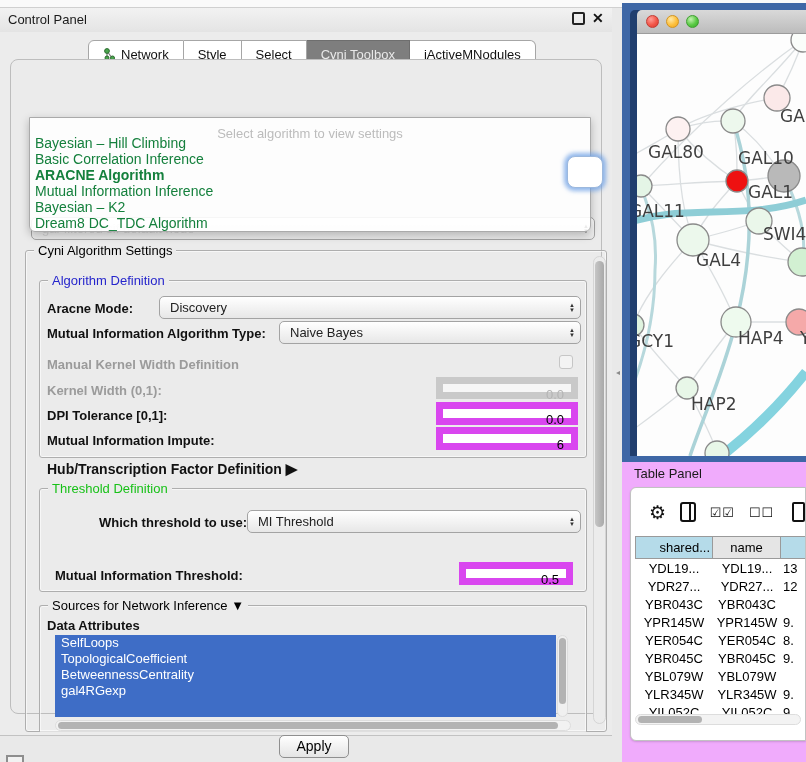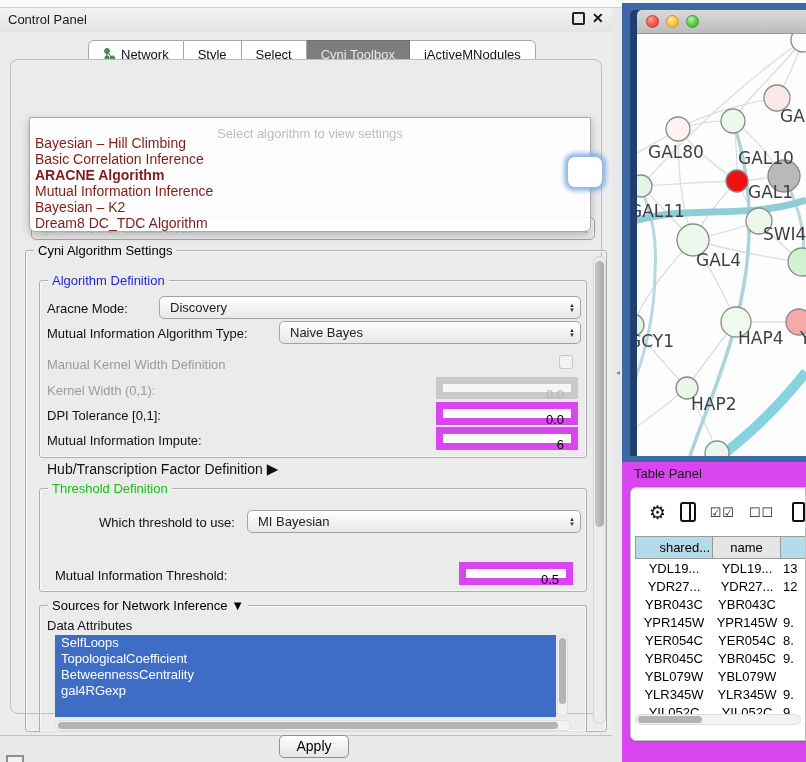--- a/index.html
+++ b/index.html
@@ -25,28 +25,28 @@
 
   
   #ghost-label { left:25px; top:80px; font-size:13px; color:#5a5a5a; }
   .combo { border:1px solid #a3a3a3; border-radius:5px; background:linear-gradient(#ffffff,#e7e7e7); font-size:13px; display:flex; align-items:center; padding:0 22px 0 10px; position:absolute; color:#222; }
   .stepper { position:absolute; right:5px; top:50%; transform:translateY(-50%); display:flex; flex-direction:column; line-height:5px; font-size:6px; color:#333; }
   #ghost-combo { left:20px; top:157px; width:564px; height:23px; color:#9a9a9a; }
 
   
   #algo-popup { left:18px; top:57px; width:562px; height:115px; background:rgba(255,255,255,0.90); border:1px solid #aaa; border-radius:0 0 6px 6px; box-shadow:0 3px 8px rgba(0,0,0,0.25); z-index:5; }
   #algo-prompt { text-align:center; font-size:13px; color:#bcbcbc; padding-top:8px; height:17px; }
-  .popup-item { font-size:14px; color:#7f1d1d; padding:0 0 0 5px; height:16px; line-height:16px; white-space:nowrap; }
+  .popup-item { font-size:14px; color:#15803d; padding:0 0 0 5px; height:16px; line-height:16px; white-space:nowrap; }
   .popup-item.bold { font-weight:bold; }
   #focus-field { left:556px; top:96px; width:36px; height:32px; background:#fff; border:1px solid #9cb8dd; border-radius:8px; box-shadow:0 0 4px 3px rgba(110,160,230,0.75); z-index:6; }
 
   
   .groupbox { border:1px solid #aeaeae; border-radius:3px; position:absolute; box-shadow:inset 0 0 0 1px rgba(255,255,255,0.6); }
   .group-label { position:absolute; top:-8px; left:8px; background:#ebebeb; padding:0 4px; font-size:13px; white-space:nowrap; }
-  .lbl { position:absolute; font-size:13px; font-weight:normal; color:#111; white-space:nowrap; }
+  .lbl { position:absolute; font-size:13px; font-weight:bold; color:#111; white-space:nowrap; }
   .lbl.dis { color:#9b9b9b; }
   .field { position:absolute; border:7px solid #d946ef; background:#fff; font-size:13px; text-align:right; padding:3px 7px 0 7px; color:#000; }
   .field.dis { background:#f6f6f6; color:#b4b4b4; border-color:#c9c9c9; }
   #vscroll { left:582px; top:196px; width:13px; height:468px; background:#ececec; border:1px solid #d5d5d5; border-radius:7px; }
   #vscroll-thumb { position:absolute; left:1px; top:4px; width:9px; height:266px; background:linear-gradient(90deg,#c6c6c6,#a9a9a9); border-radius:5px; }
 
   .check { position:absolute; width:14px; height:14px; border:1px solid #c6c6c6; border-radius:3px; background:#f3f3f3; }
 
   #attr-list { left:44px; top:575px; width:501px; height:82px; background:#3e6dc6; overflow:hidden; }
   .attr-item { color:#fff; font-size:13px; height:16px; line-height:16px; padding-left:6px; white-space:nowrap; }
@@ -69,21 +69,21 @@
   #desktop { left:622px; top:3px; width:184px; height:459px; background:#3e67a6; }
   #net-win-shadow { left:630px; top:10px; width:176px; height:446px; background:#203e6e; border-radius:5px 0 0 0; }
   #net-titlebar { left:637px; top:10px; width:169px; height:24px; background:linear-gradient(#d9d9d9,#bcbcbc); border-radius:5px 0 0 0; border-bottom:1px solid #9c9c9c; }
   .light { position:absolute; top:5px; width:13px; height:13px; border-radius:50%; }
   #light-red { left:9px; background:radial-gradient(circle at 35% 30%, #ff9d96, #f25648 55%, #d93a31); border:1px solid #c23b33;}
   #light-yellow { left:29px; background:radial-gradient(circle at 35% 30%, #ffe9a8, #fdc03d 55%, #efa51e); border:1px solid #d3941f;}
   #light-green { left:49px; background:radial-gradient(circle at 35% 30%, #c3f2b0, #59c944 55%, #38aa2a); border:1px solid #3f9e31;}
   #net-canvas { left:637px; top:34px; width:169px; height:422px; background:#fdfdfd; }
 
   
-  #tp { left:622px; top:462px; width:184px; height:300px; background:#d946ef; }
+  #tp { left:622px; top:462px; width:184px; height:300px; background:#f0abfc; }
   #tp-title { left:12px; top:4px; font-size:13px; color:#1a1a1a; }
   #tp-card { left:8px; top:25px; width:176px; height:254px; background:#fff; border:1px solid #c2c2c2; border-radius:6px 0 0 6px; box-shadow:0 1px 2px rgba(0,0,0,0.15); overflow:hidden; }
   #tp-toolbar { position:absolute; left:0; top:0; width:100%; height:48px; display:flex; align-items:center; gap:14px; padding-left:18px; }
   .tool-glyph { font-size:19px; color:#111; }
   #icon-columns { width:20px; height:20px; border:2px solid #111; border-radius:3px; position:relative; }
   #icon-columns:before { content:""; position:absolute; left:7px; top:0; width:2px; height:16px; background:#111; }
   .tool-checks { font-size:13px; letter-spacing:1px; color:#111; }
   #icon-file { width:16px; height:20px; border:2px solid #111; border-radius:2px; margin-left:4px; }
   #tp-table { position:absolute; left:4px; top:48px; width:172px; }
   .t-head { display:grid; grid-template-columns:78px 68px 26px; }
@@ -196,21 +196,21 @@
     <span class="lbl" style="left:36px; top:400px; font-size:14px;">
       <span>Hub/Transcription Factor Definition</span>
       <span style="font-size:15px;">▶</span>
     </span>
 
     <div class="groupbox" style="left:28px; top:428px; width:548px; height:104px;">
       <span class="group-label" style="color:#17c117;">Threshold Definition</span>
     </div>
     <span class="lbl" style="left:88px; top:455px;">Which threshold to use:</span>
     <div class="combo" style="left:236px; top:450px; width:334px; height:23px;">
-      <span>MI Bayesian</span>
+      <span>MI Threshold</span>
       <span class="stepper">
           <span>▲</span>
           <span>▼</span>
         </span>
     </div>
     <span class="lbl" style="left:44px; top:508px;">Mutual Information Threshold:</span>
     <div class="field" style="left:448px; top:502px; width:114px; height:23px;">0.5</div>
 
     <div class="groupbox" style="left:28px; top:545px; width:548px; height:127px; border-bottom:none; border-radius:3px 3px 0 0;">
       <span class="group-label" style="font-weight:normal;">

